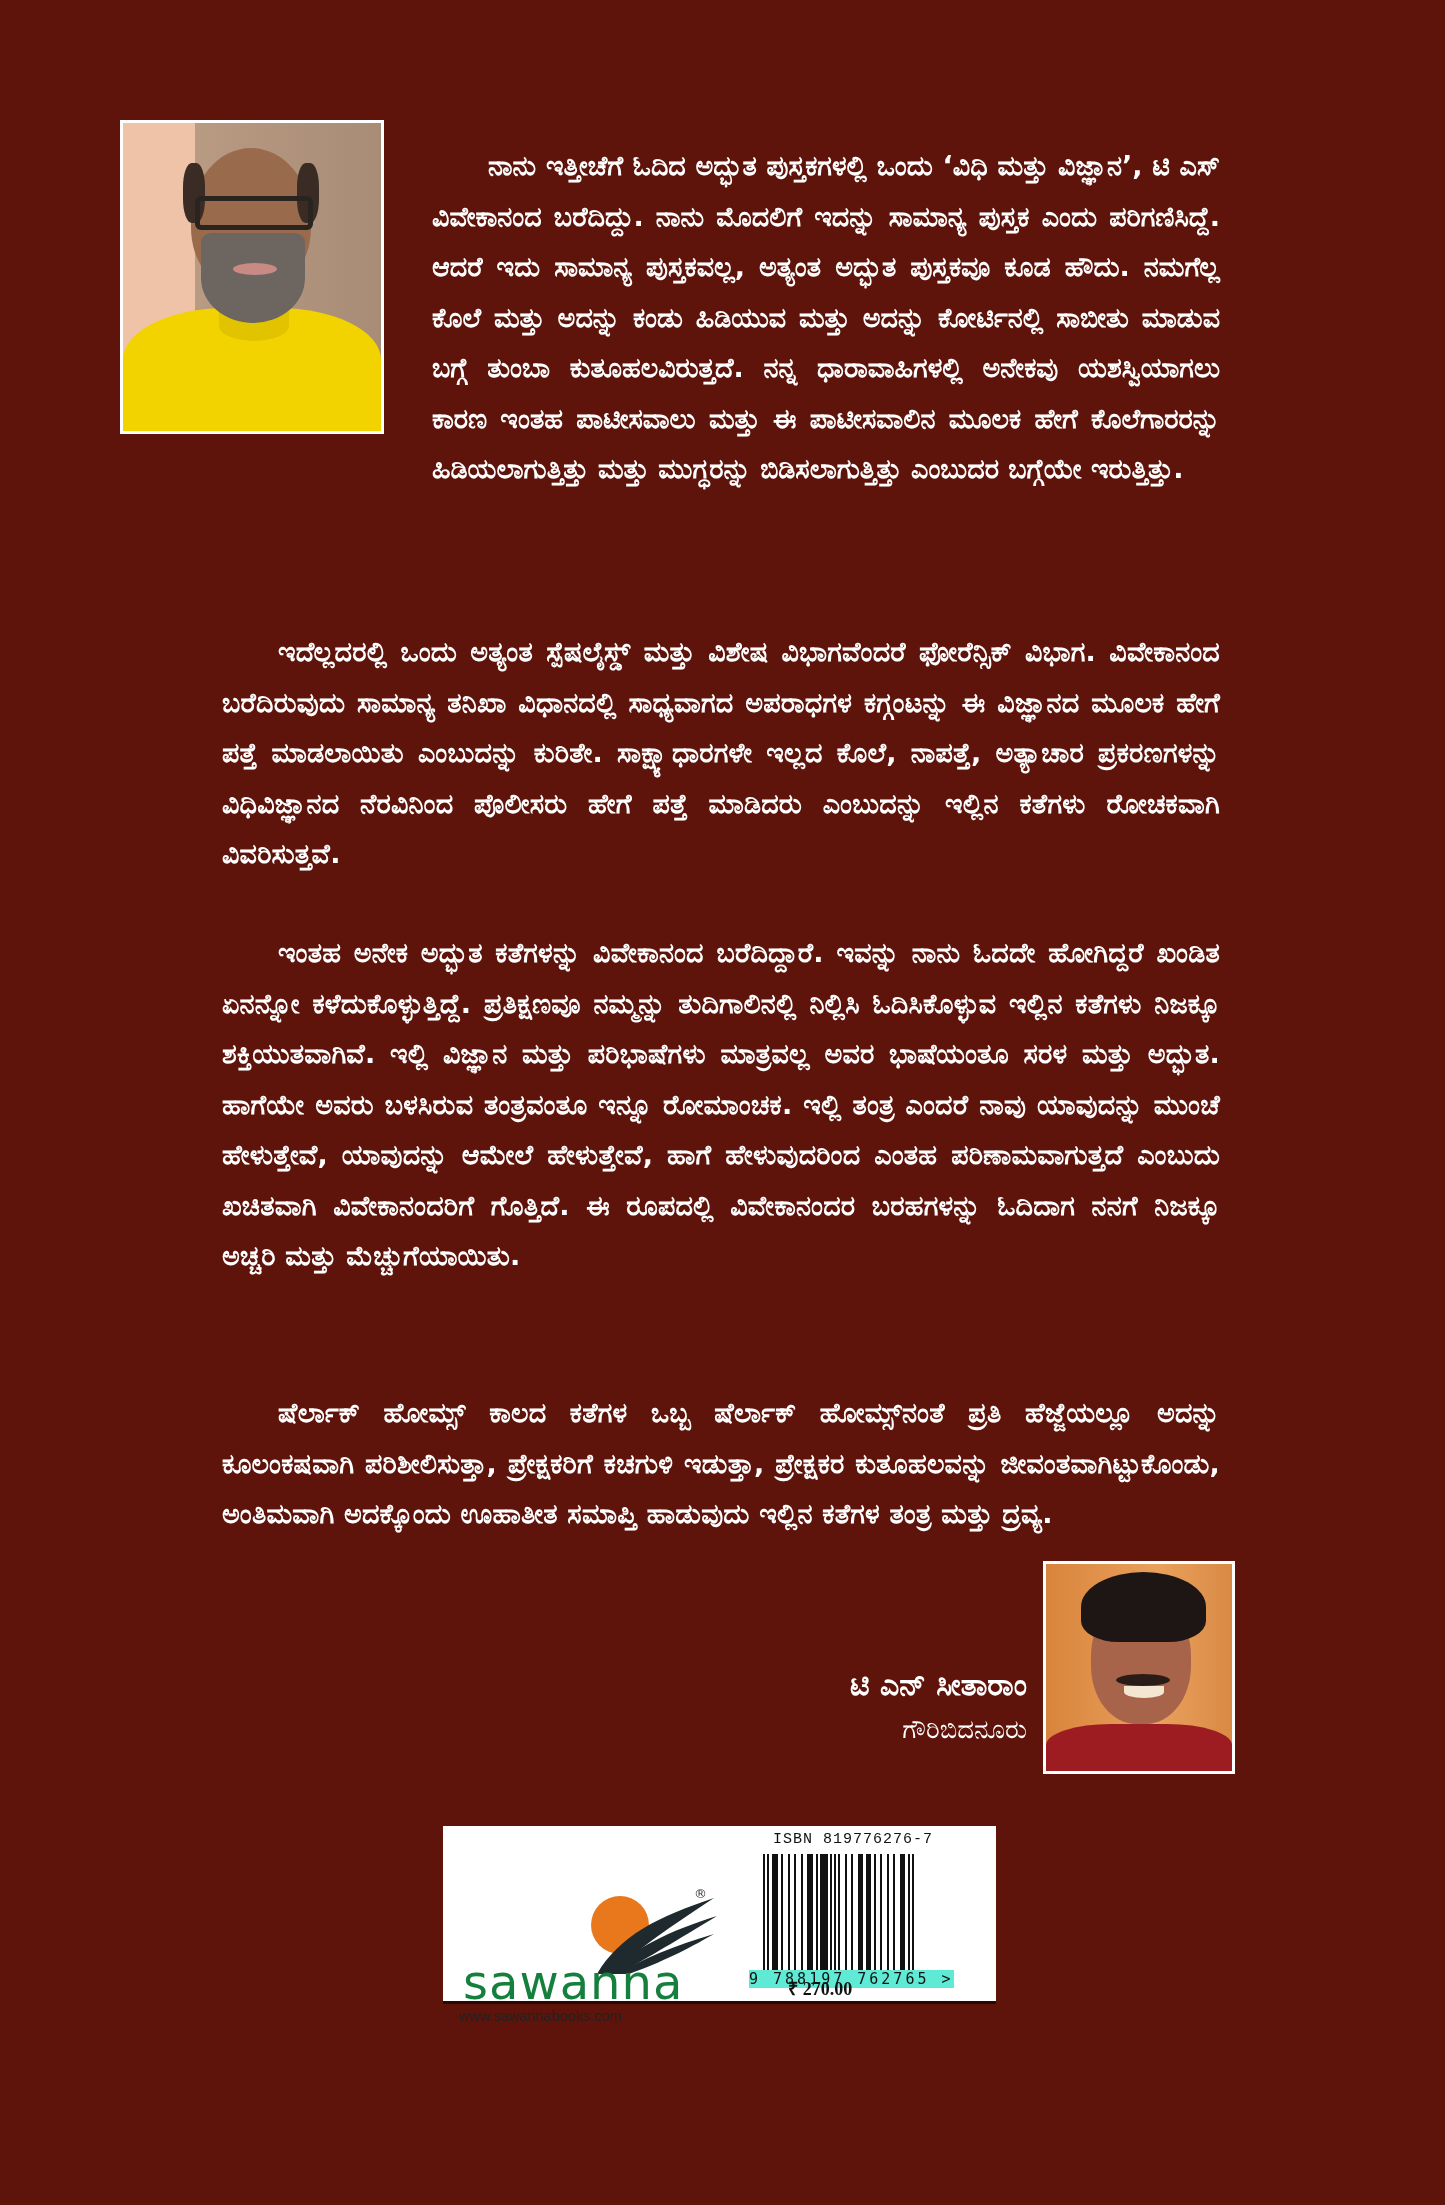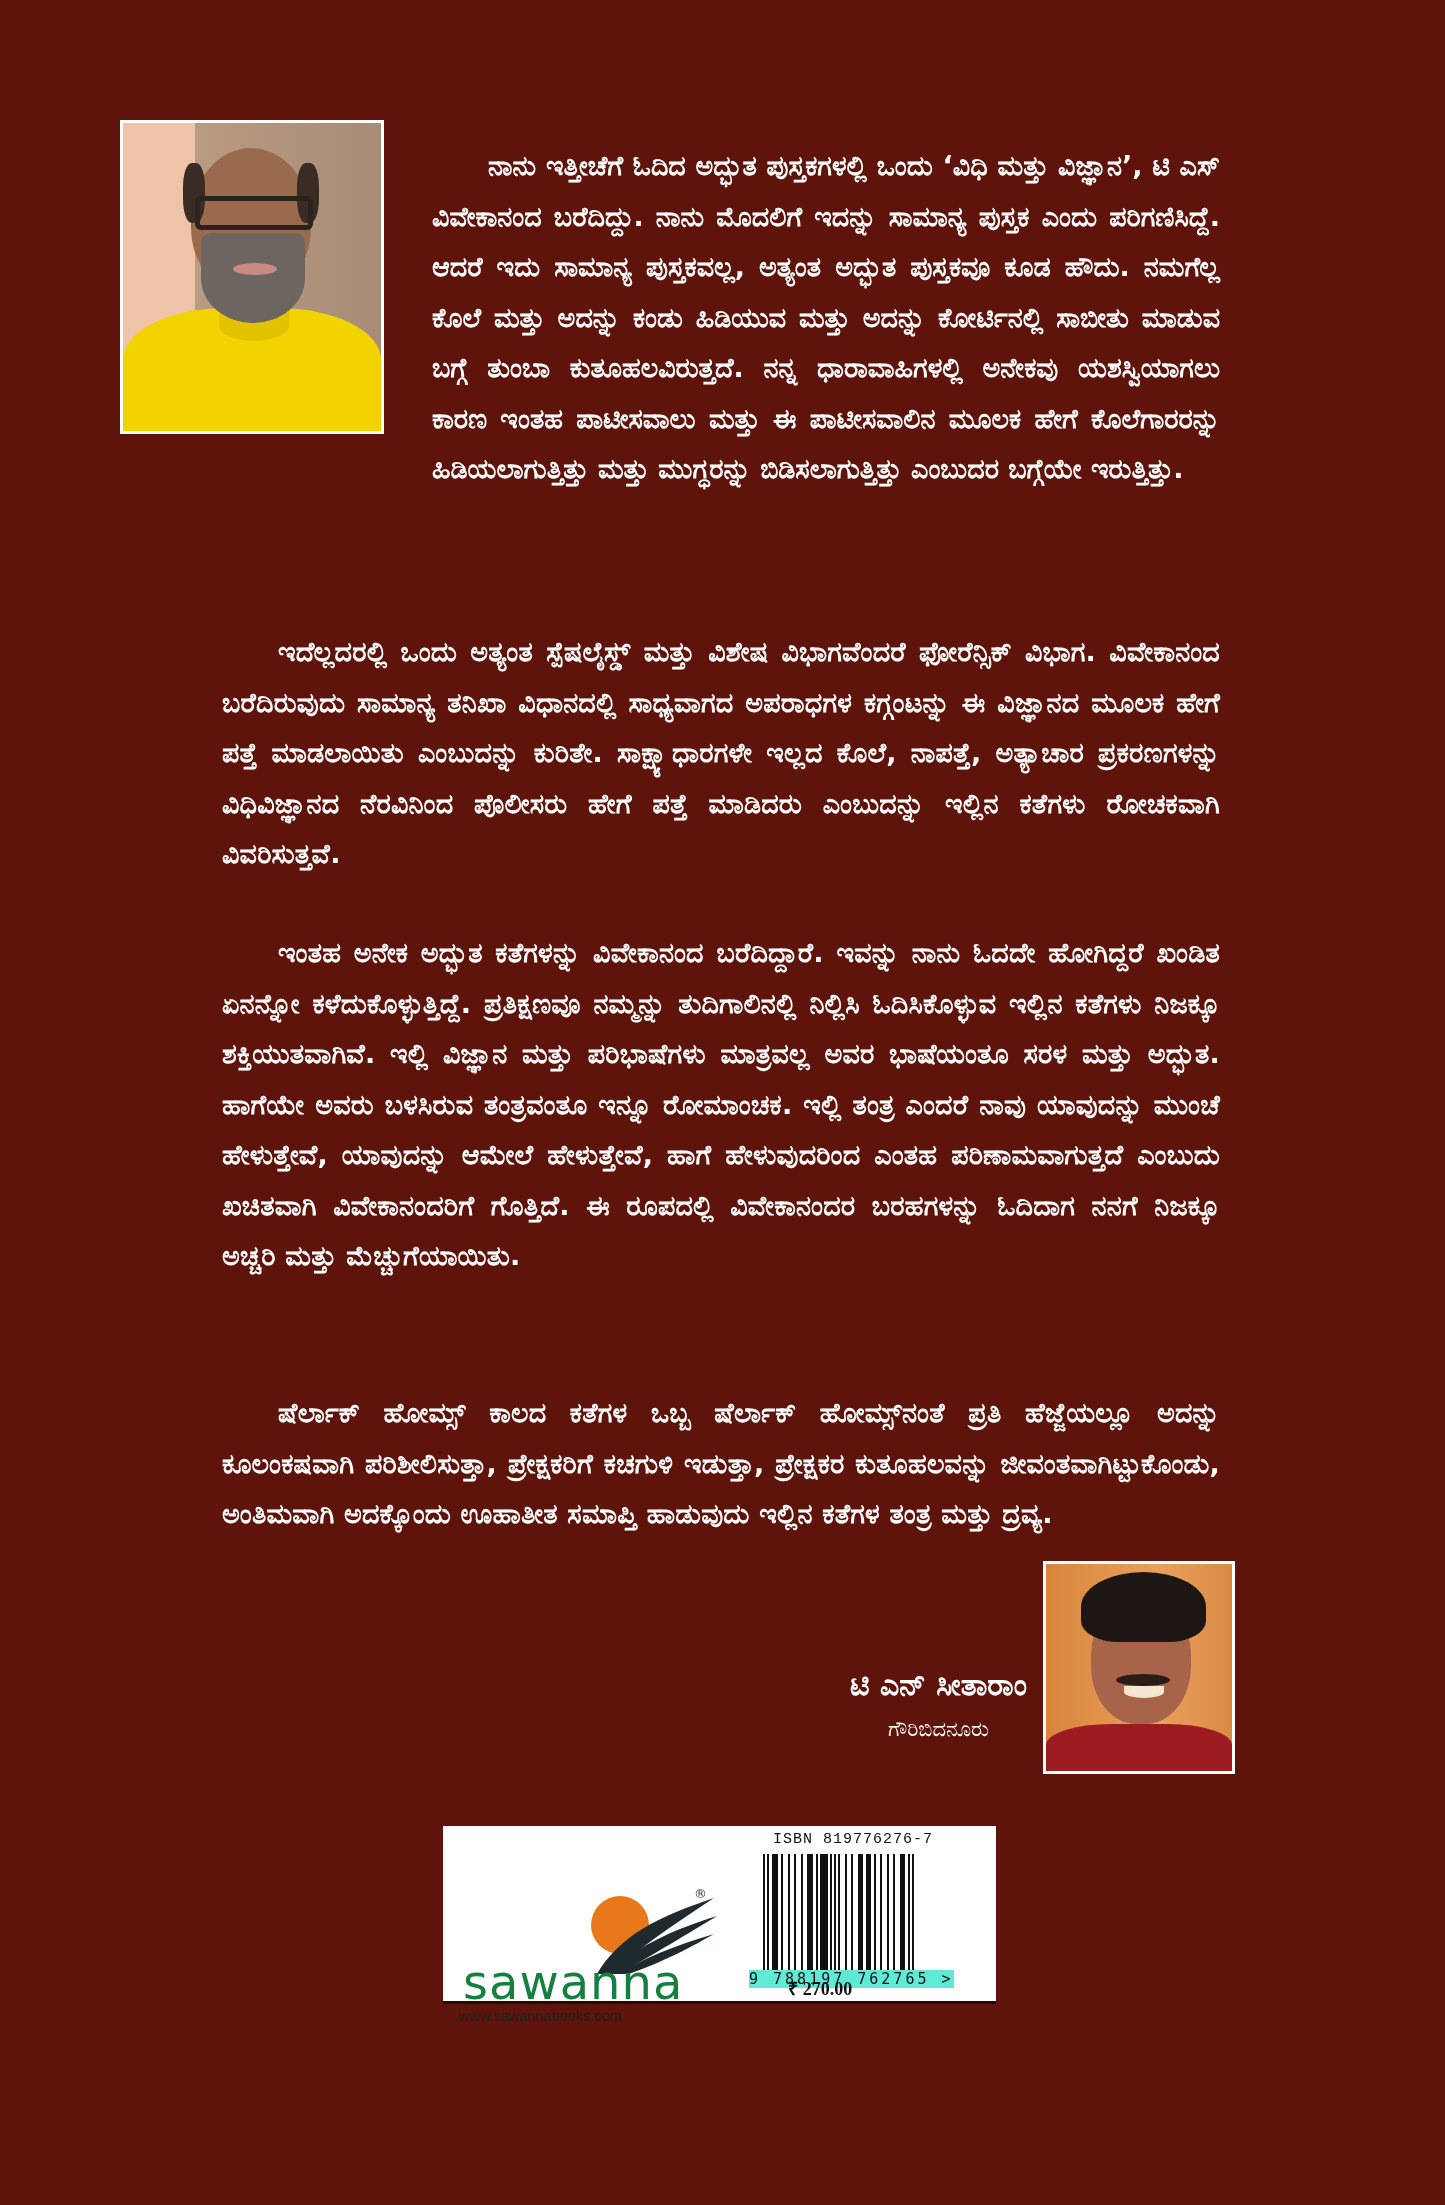--- a/index.html
+++ b/index.html
@@ -49,21 +49,21 @@
   .float-spacer { float:left; width:226px; height:330px; }
 
   .p2 { top: 611px; }
   .p3 { top: 912px; }
   .p4 { top: 1372px; }
 
   .signature {
     position: absolute; right: 418px; top: 1663px; text-align: right;
   }
   .sig-name { font-size: 30px; font-weight: bold; line-height: 44px; }
-  .sig-place { font-size: 21px; line-height: 44px; text-align: center; }
+  .sig-place { font-size: 26px; line-height: 44px; }
 
   .isbn-box {
     position: absolute; left: 443px; top: 1826px; width: 553px; height: 175px;
     background: #ffffff; box-shadow: 0 3px 0 #2a0905; color:#111;
   }
   .logo-area { position:absolute; left:18px; top:40px; width:250px; height:140px; }
   .sun { position:absolute; left:130px; top:30px; width:58px; height:58px; border-radius:50%; background:#e8781b; }
   .swoosh { position:absolute; left:118px; top:30px; width:140px; height:80px; }
   .reg { position:absolute; left:233px; top:20px; font-size:13px; color:#333; }
   .logo-word { position:absolute; left:2px; top:92px; font-size:48px; color:#15803d; font-family:"DejaVu Sans", sans-serif; letter-spacing:1px; line-height:48px; }

